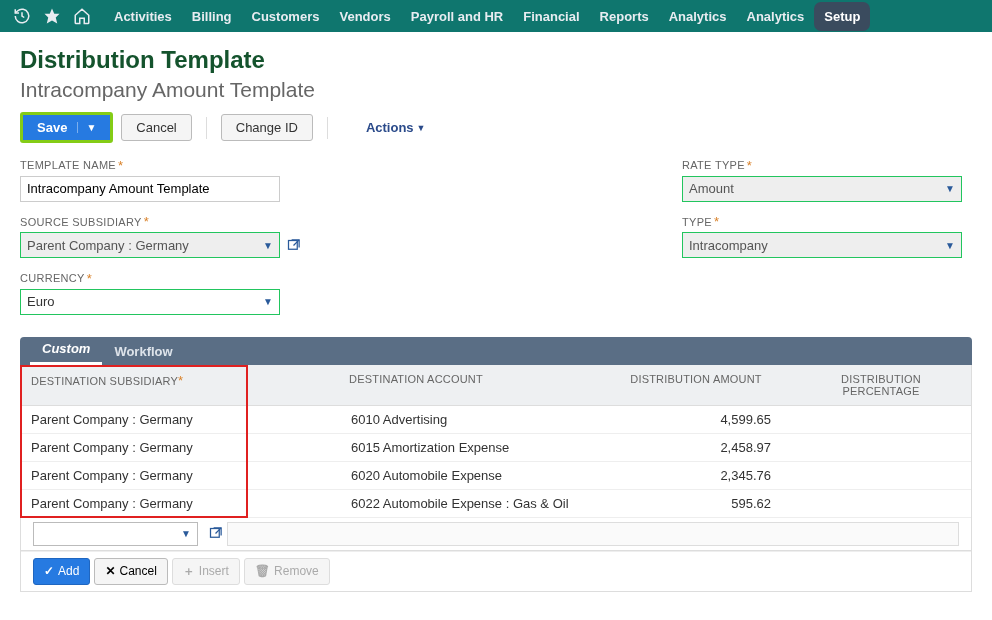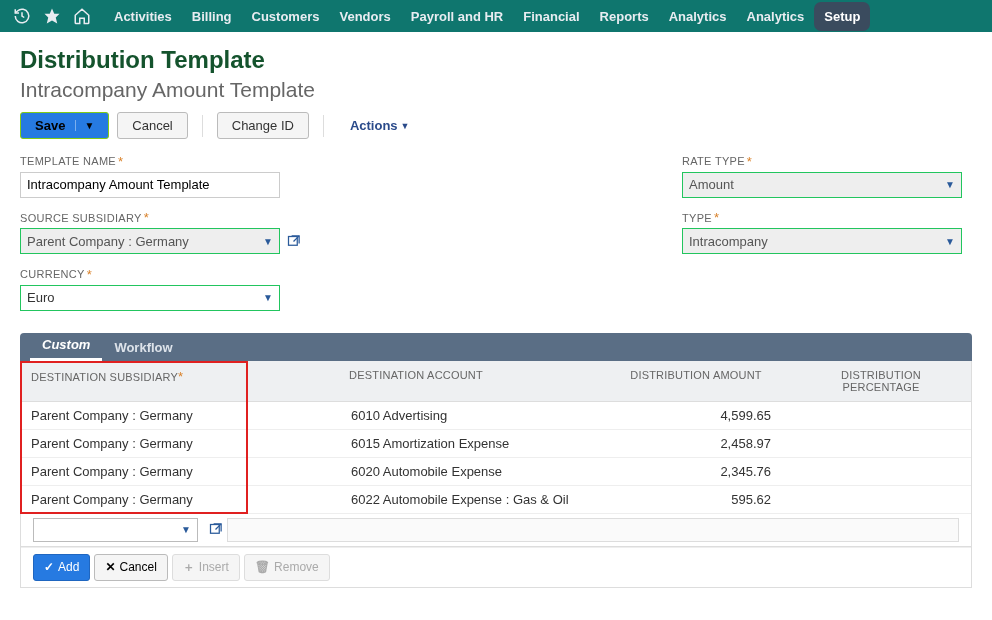--- a/index.html
+++ b/index.html
@@ -12,25 +12,25 @@
   .nav-item { color: #e8ecf1; font-size: 13px; font-weight: 600; padding: 7px 10px; cursor: pointer; }
   .nav-item.active { background: #3a4b5e; color: #fff; border-radius: 7px; }
   
   
   .page { padding: 14px 20px 20px 20px; }
   .page-title { font-size: 24px; font-weight: 600; color: #14532d; margin-bottom: 4px; }
   .page-subtitle { font-size: 21px; font-weight: 400; color: #666; margin-bottom: 10px; }
   
   
   .button-bar { display: flex; align-items: center; gap: 8px; margin-bottom: 14px; }
-  .btn-primary { background: #267ae1; color: #000000; border: 1px solid #84cc16; border-radius: 3px; padding: 5px 14px; font-size: 13px; font-weight: 600; cursor: pointer; display: inline-flex; align-items: center; }
+  .btn-primary { background: #267ae1; color: #ffffff; border: 3px solid #84cc16; border-radius: 3px; padding: 5px 14px; font-size: 13px; font-weight: 600; cursor: pointer; display: inline-flex; align-items: center; }
   .btn-primary .split { border-left: 1px solid rgba(255,255,255,0.4); margin-left: 10px; padding-left: 8px; font-size: 10px; }
   .btn-secondary { background: #f5f5f5; color: #333; border: 1px solid #bbb; border-radius: 3px; padding: 5px 14px; font-size: 13px; cursor: pointer; }
   .vsep { width: 1px; height: 22px; background: #ddd; margin: 0 6px; }
-  .actions-link { color: #2a4a8a; font-size: 13px; font-weight: 600; cursor: pointer; display: inline-flex; align-items: center; gap: 3px; margin-left: 12px; }
+  .actions-link { color: #2a4a8a; font-size: 13px; font-weight: 600; cursor: pointer; display: inline-flex; align-items: center; gap: 3px; margin-left: 24px; }
   .caret { font-size: 9px; }
   
   
   .form-row { display: flex; gap: 60px; }
   .form-col { flex: 0 0 auto; }
   .form-col.left { width: 300px; }
   .form-col.right { width: 290px; margin-left: auto; padding-right: 30px; }
   .field-label { font-size: 11px; color: #666; text-transform: uppercase; letter-spacing: 0.3px; display: inline-flex; align-items: center; gap: 2px; margin-bottom: 3px; }
   .req-star { color: #d9822b; font-size: 13px; }
   .field-group { margin-bottom: 12px; }

